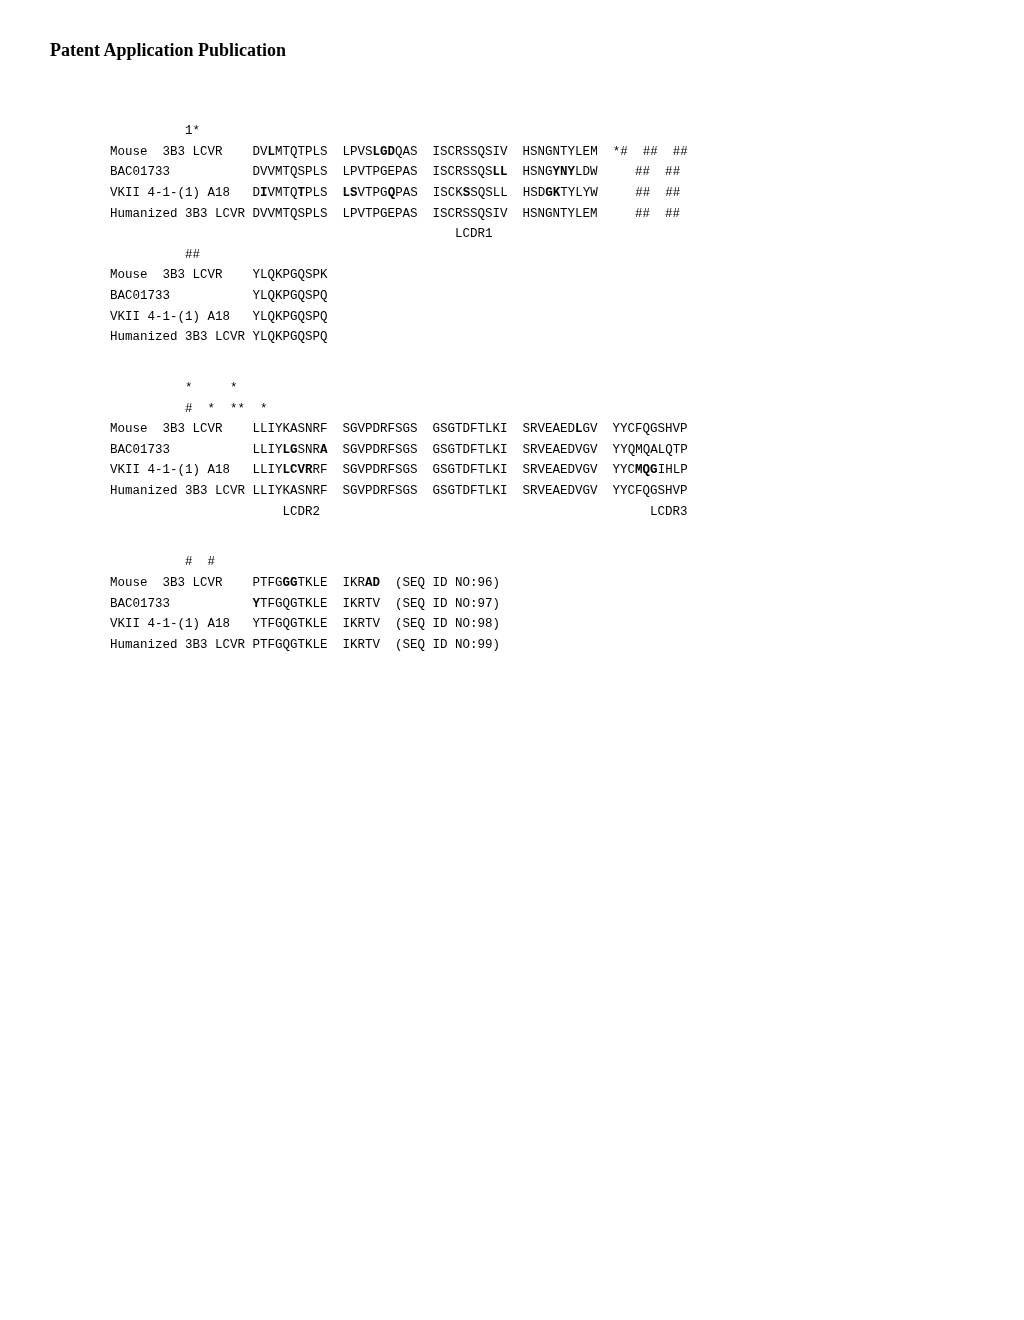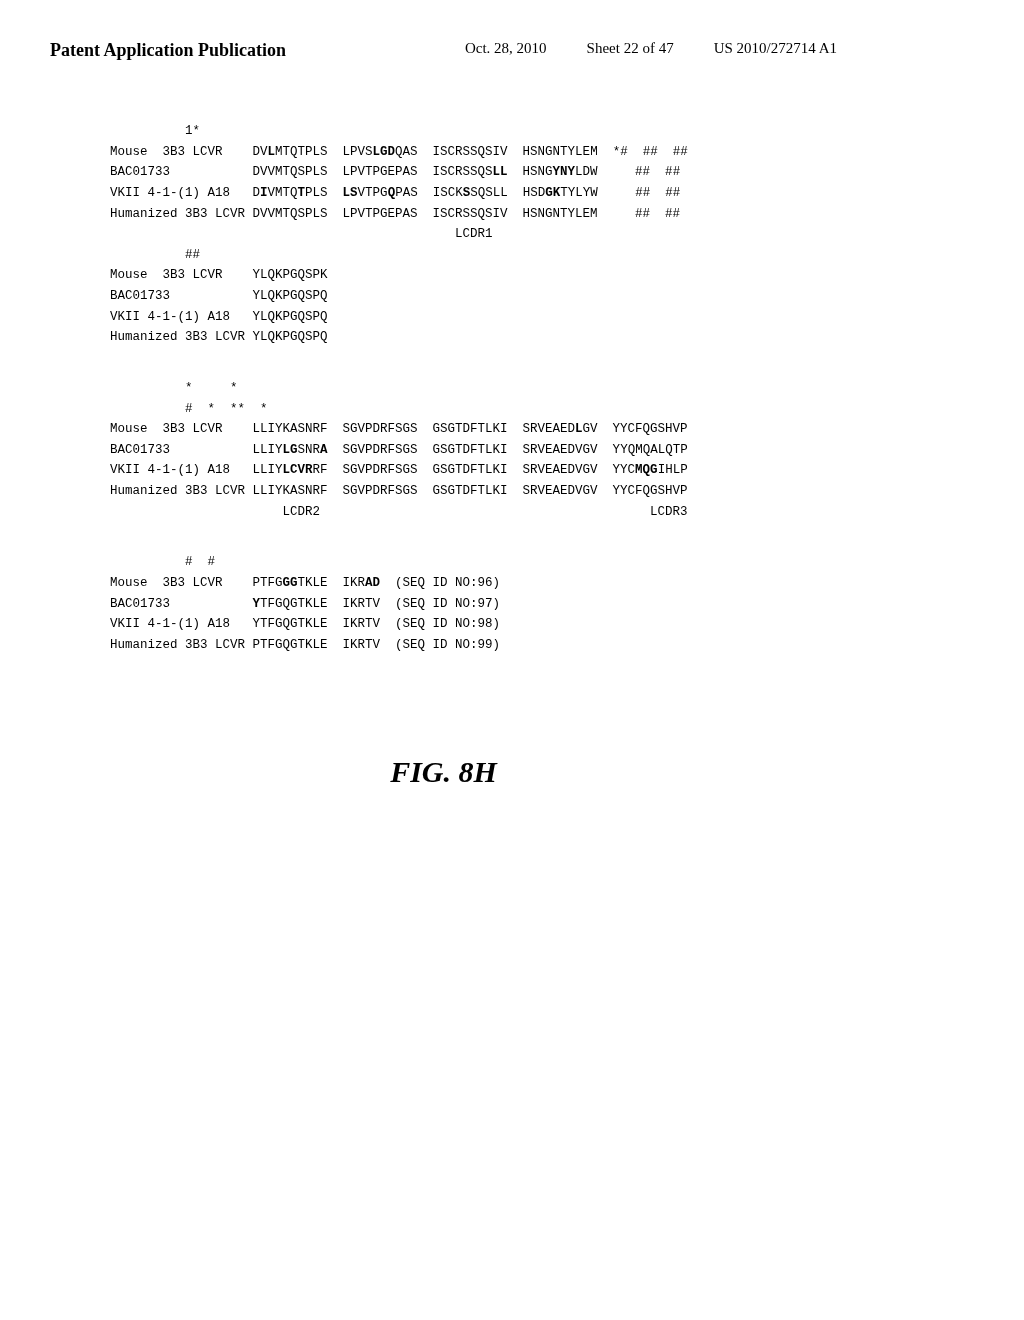--- a/index.html
+++ b/index.html
@@ -75,25 +75,20 @@
       font-family: 'Times New Roman', Times, serif;
     }
   </style>
 </head>
 <body>
 
 <div class="page-container">
 
   <div class="header">
     <div class="header-left">Patent Application Publication</div>
-    <div class="header-right">
-      <span>Oct. 28, 2010</span>
-      <span>Sheet 22 of 47</span>
-      <span>US 2010/272714 A1</span>
-    </div>
   </div>
 
   <div class="main-content">
 
     <div class="sequence-section">
       <pre>          1*
 Mouse  3B3 LCVR    DV<span class="bold">L</span>MTQTPLS  LPVS<span class="bold">LGD</span>QAS  ISCRSSQSIV  HSNGNTYLEM  *#  ##  ##
 BAC01733           DVVMTQSPLS  LPVTPGEPAS  ISCRSSQS<span class="bold">LL</span>  HSNG<span class="bold">YNY</span>LDW     ##  ##
 VKII 4-1-(1) A18   D<span class="bold">I</span>VMTQ<span class="bold">T</span>PLS  <span class="bold">LS</span>VTPG<span class="bold">Q</span>PAS  ISCK<span class="bold">S</span>SQSLL  HSD<span class="bold">GK</span>TYLYW     ##  ##
 Humanized 3B3 LCVR DVVMTQSPLS  LPVTPGEPAS  ISCRSSQSIV  HSNGNTYLEM     ##  ##
@@ -119,17 +114,14 @@
     <div class="sequence-section">
       <pre>          #  #
 Mouse  3B3 LCVR    PTFG<span class="bold">GG</span>TKLE  IKR<span class="bold">AD</span>  (SEQ ID NO:96)
 BAC01733           <span class="bold">Y</span>TFGQGTKLE  IKRTV  (SEQ ID NO:97)
 VKII 4-1-(1) A18   <span class="underline">Y</span>TFGQGTKLE  IKRTV  (SEQ ID NO:98)
 Humanized 3B3 LCVR PTFGQGTKLE  IKRTV  (SEQ ID NO:99)</pre>
     </div>
 
   </div>
 
-  <div class="fig-container">
-    <span class="fig-text">FIG. 8H</span>
-  </div>
 
 </div>
 
 </body></html>

